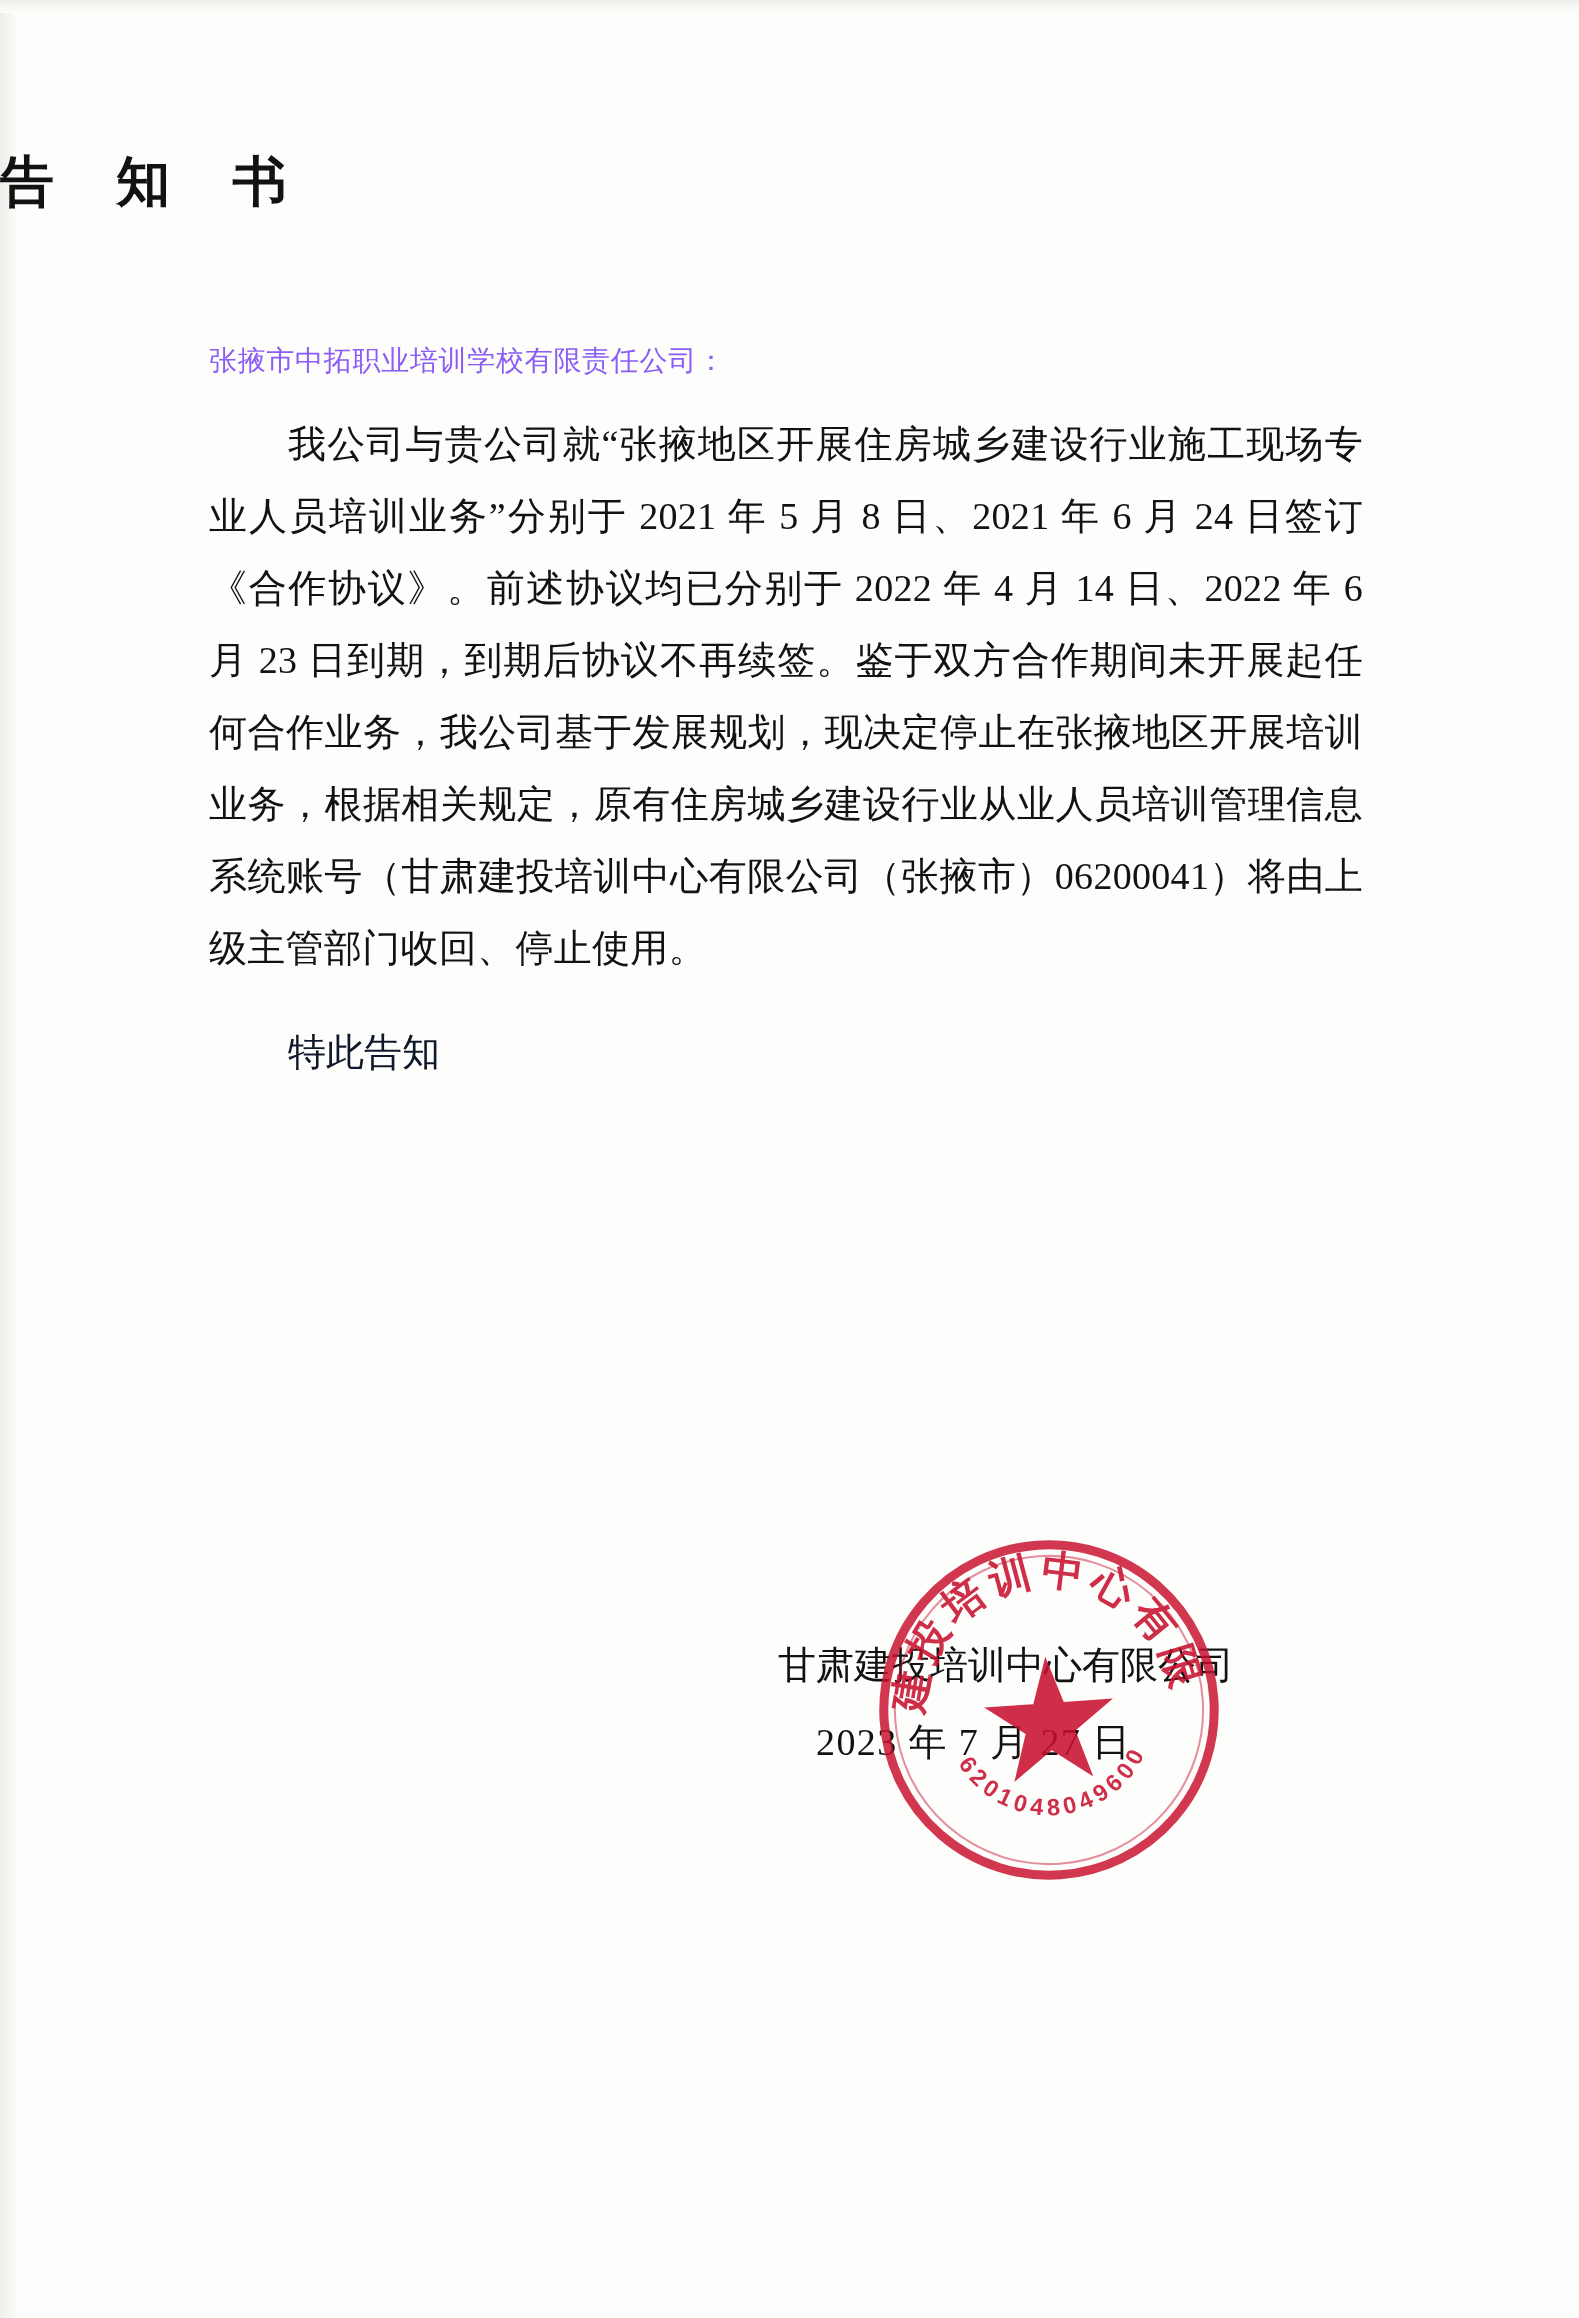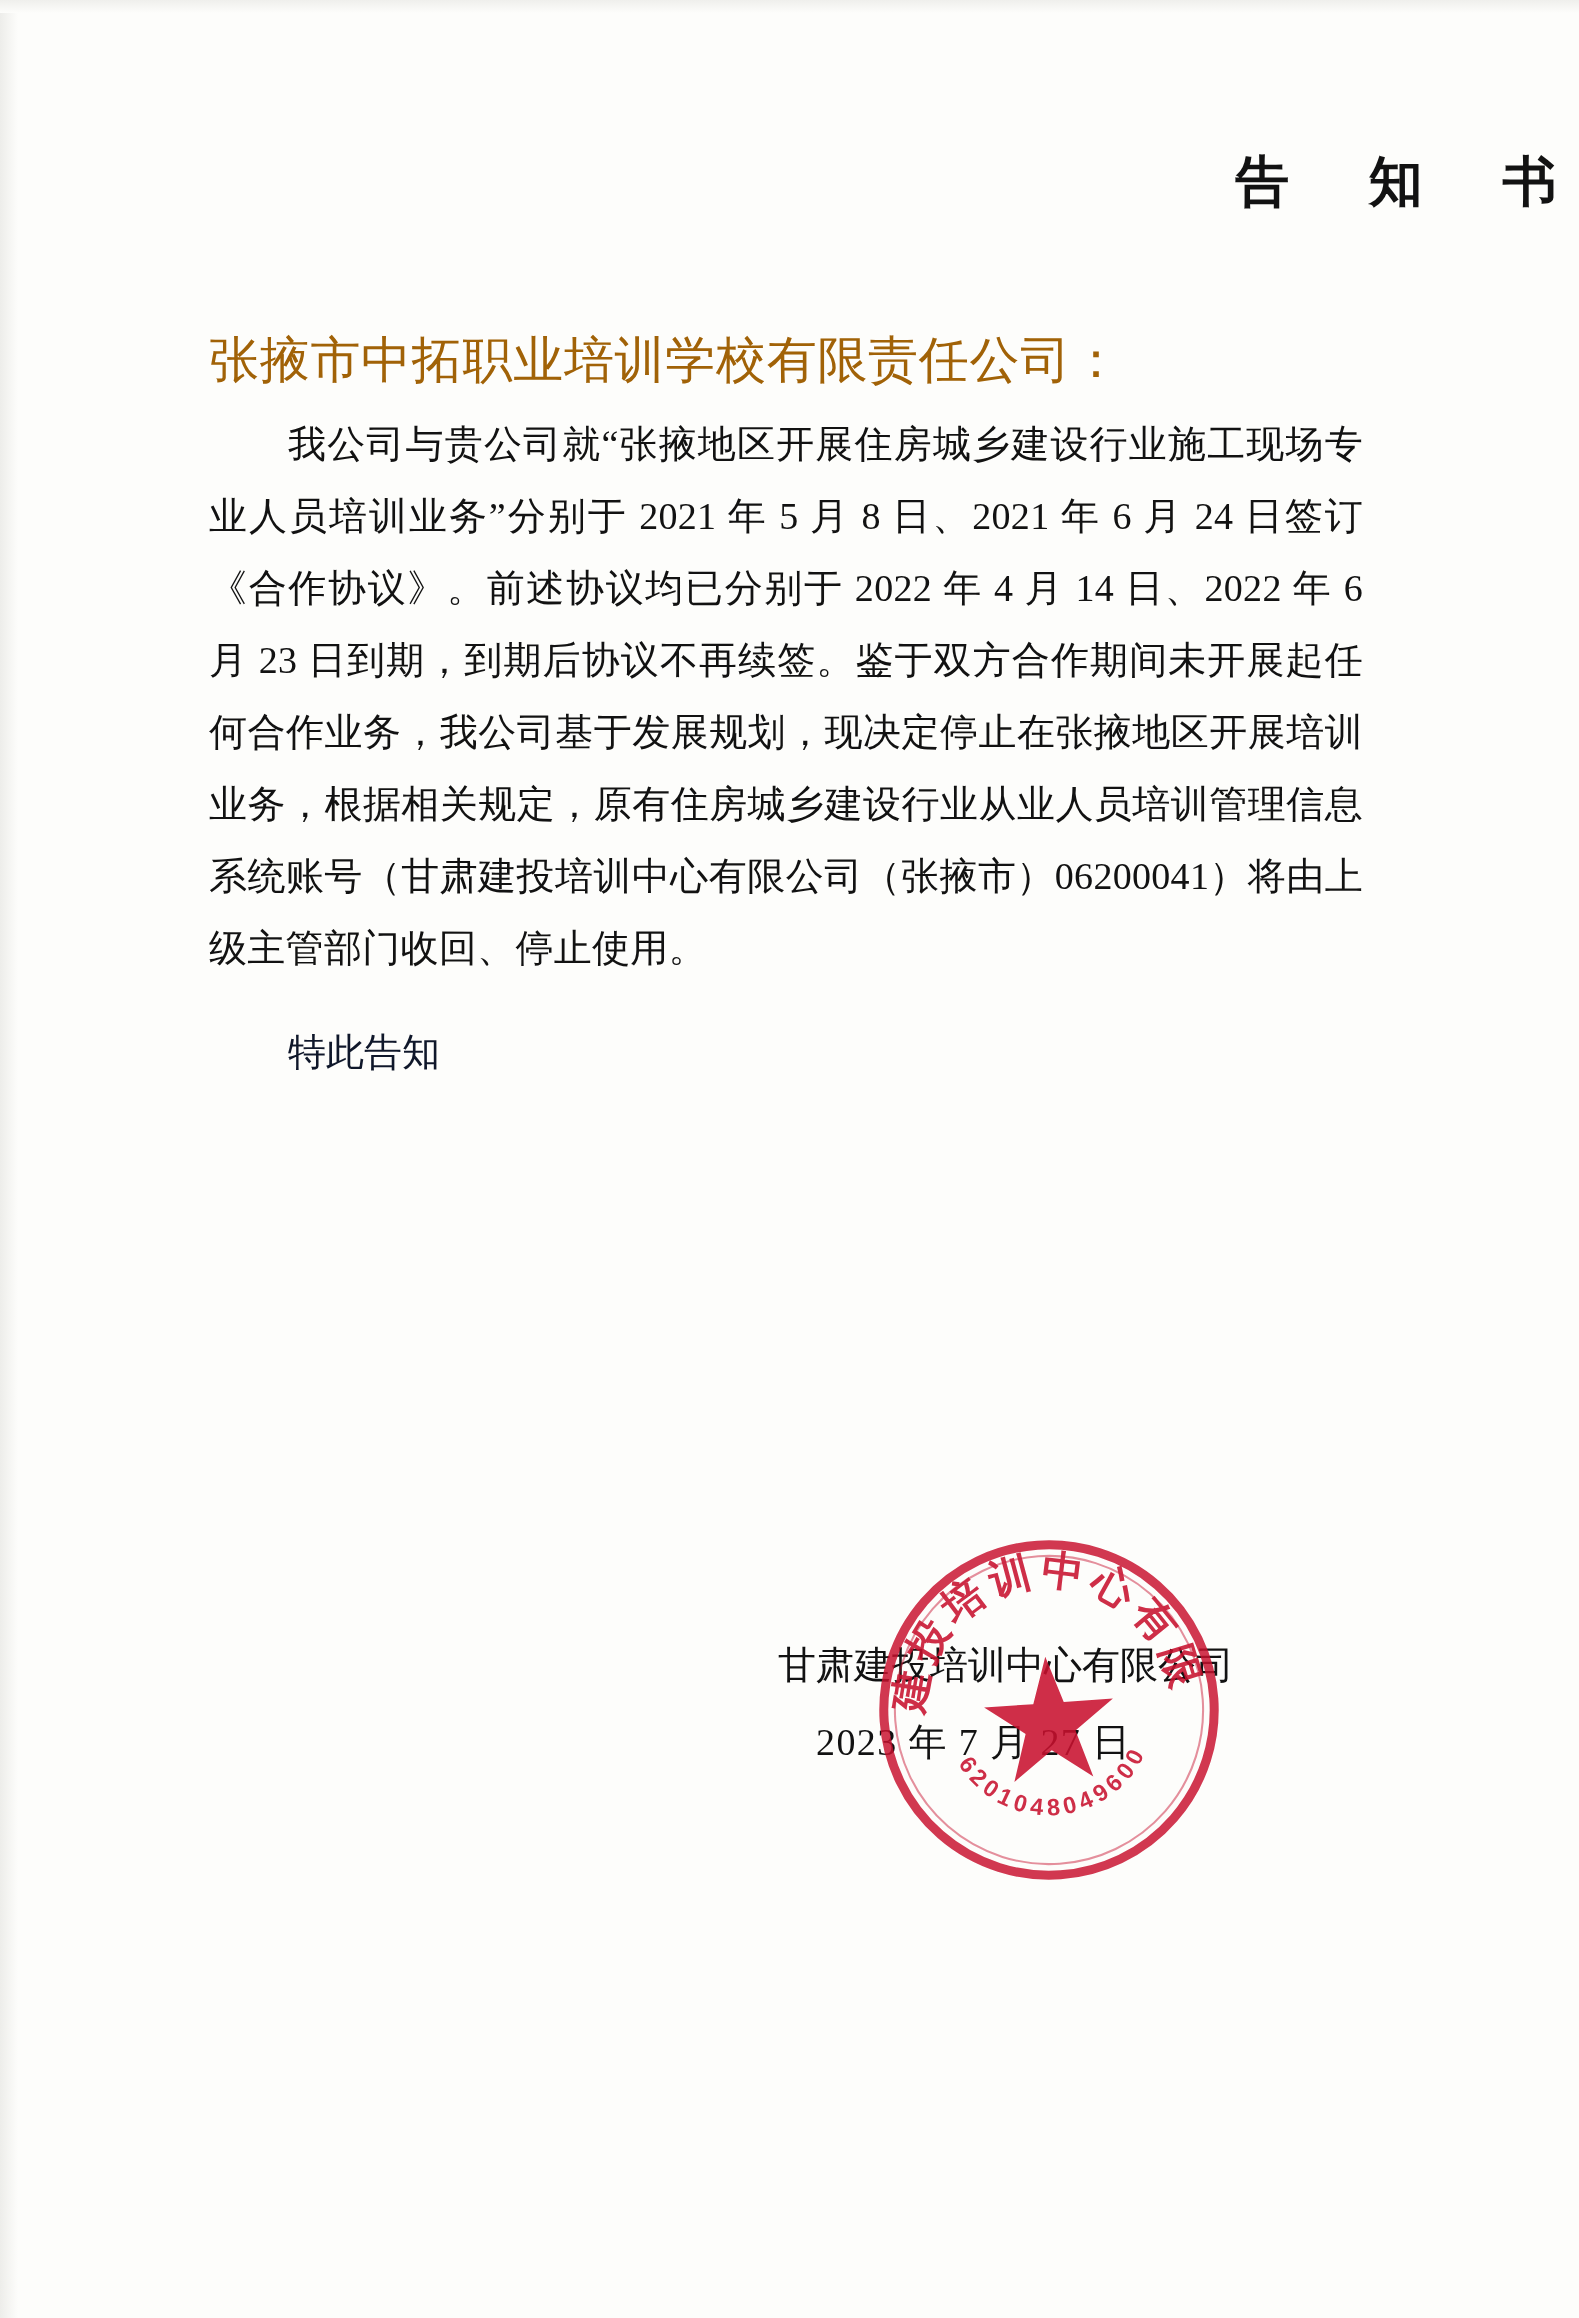--- a/index.html
+++ b/index.html
@@ -37,40 +37,40 @@
     left: 0; top: 0;
     width: 1580px; height: 12.5px;
     background: linear-gradient(to bottom, #efefec 0%, #fdfdfb 100%);
   }
 
   .doc-title {
     position: absolute;
     left: 0;
     top: 146px;
     width: 1580px;
-    text-align: right;
+    text-align: left;
     font-size: 54px;
     letter-spacing: 23.6px;
     font-weight: 700;
-    font-family: Liberation Mono, monospace;
+    font-family: Liberation Sans, sans-serif;
     color: #121212;
   }
 
   .body-block {
     position: absolute;
     left: 209px;
     top: 327px;
     width: 1154px;
   }
 
   .addressee {
-    font-size: 50px;
+    font-size: 28px;
     line-height: 67px;
     letter-spacing: 0.7px;
-    color: #a16207;
+    color: #8b5cf6;
     margin-bottom: 14px;
   }
 
   .para {
     font-size: 38px;
     line-height: 72px;
     letter-spacing: 0.3px;
     color: #121212;
     text-indent: 79px;
     text-align: justify;

